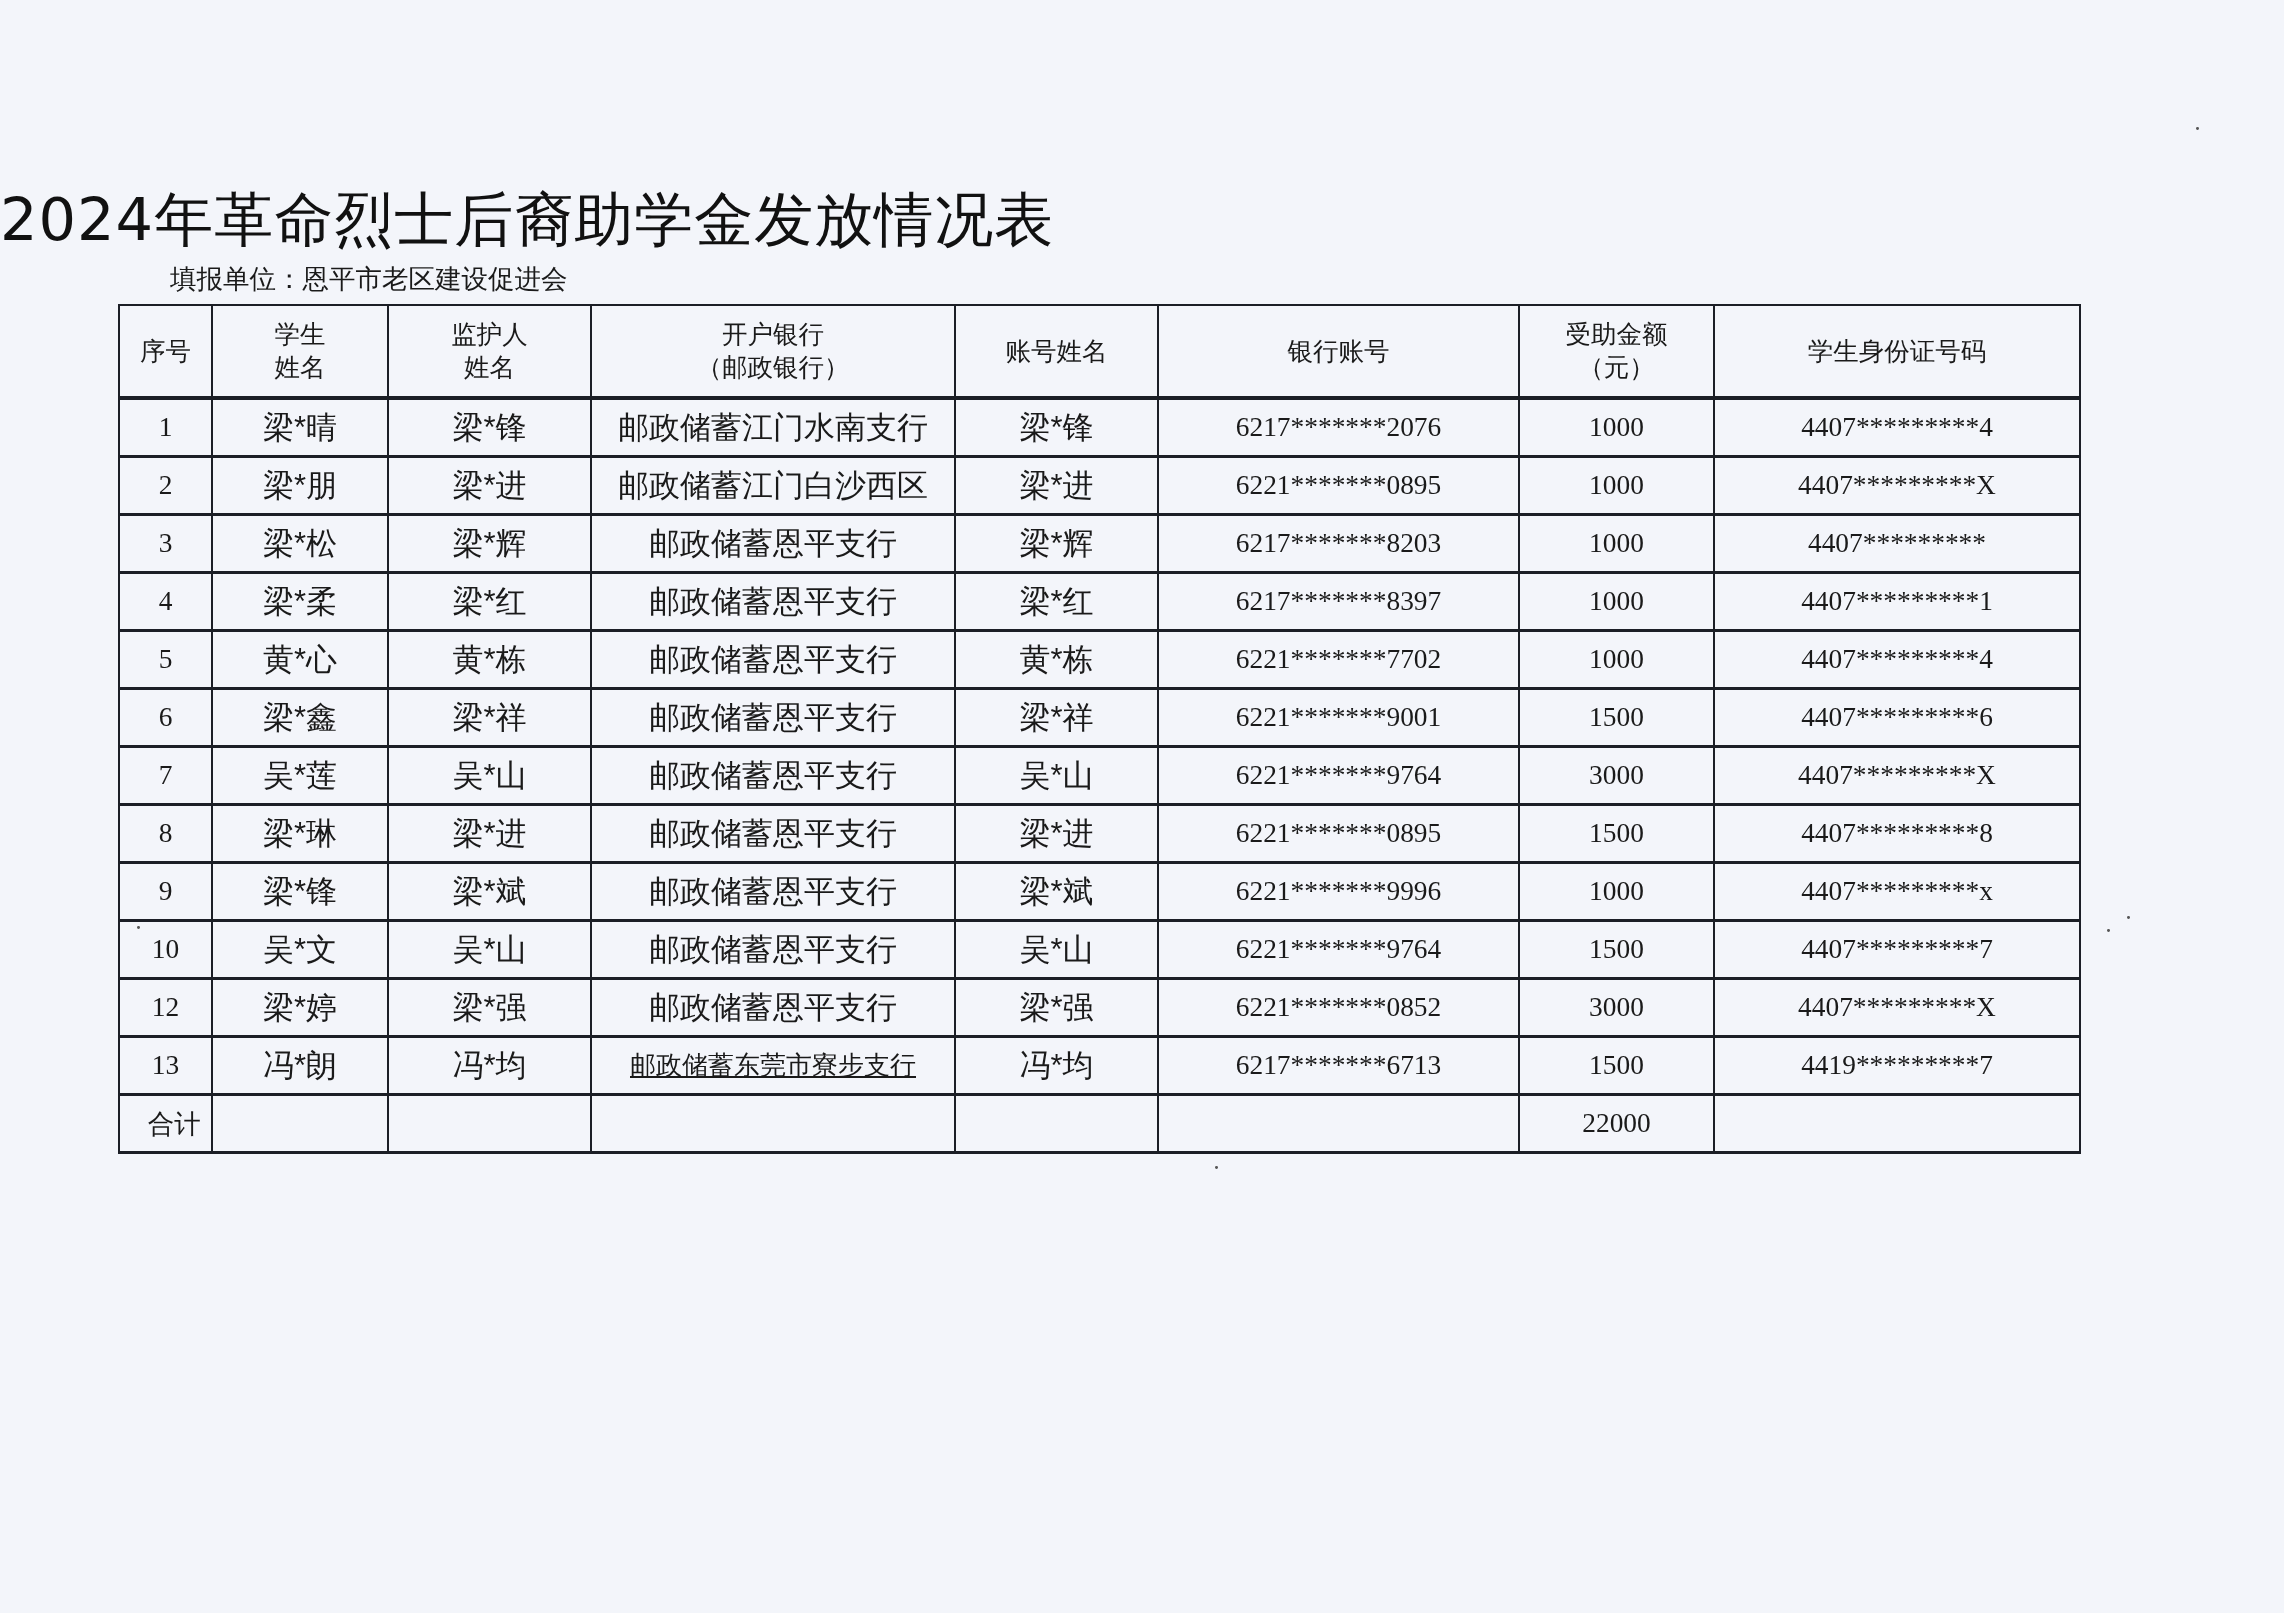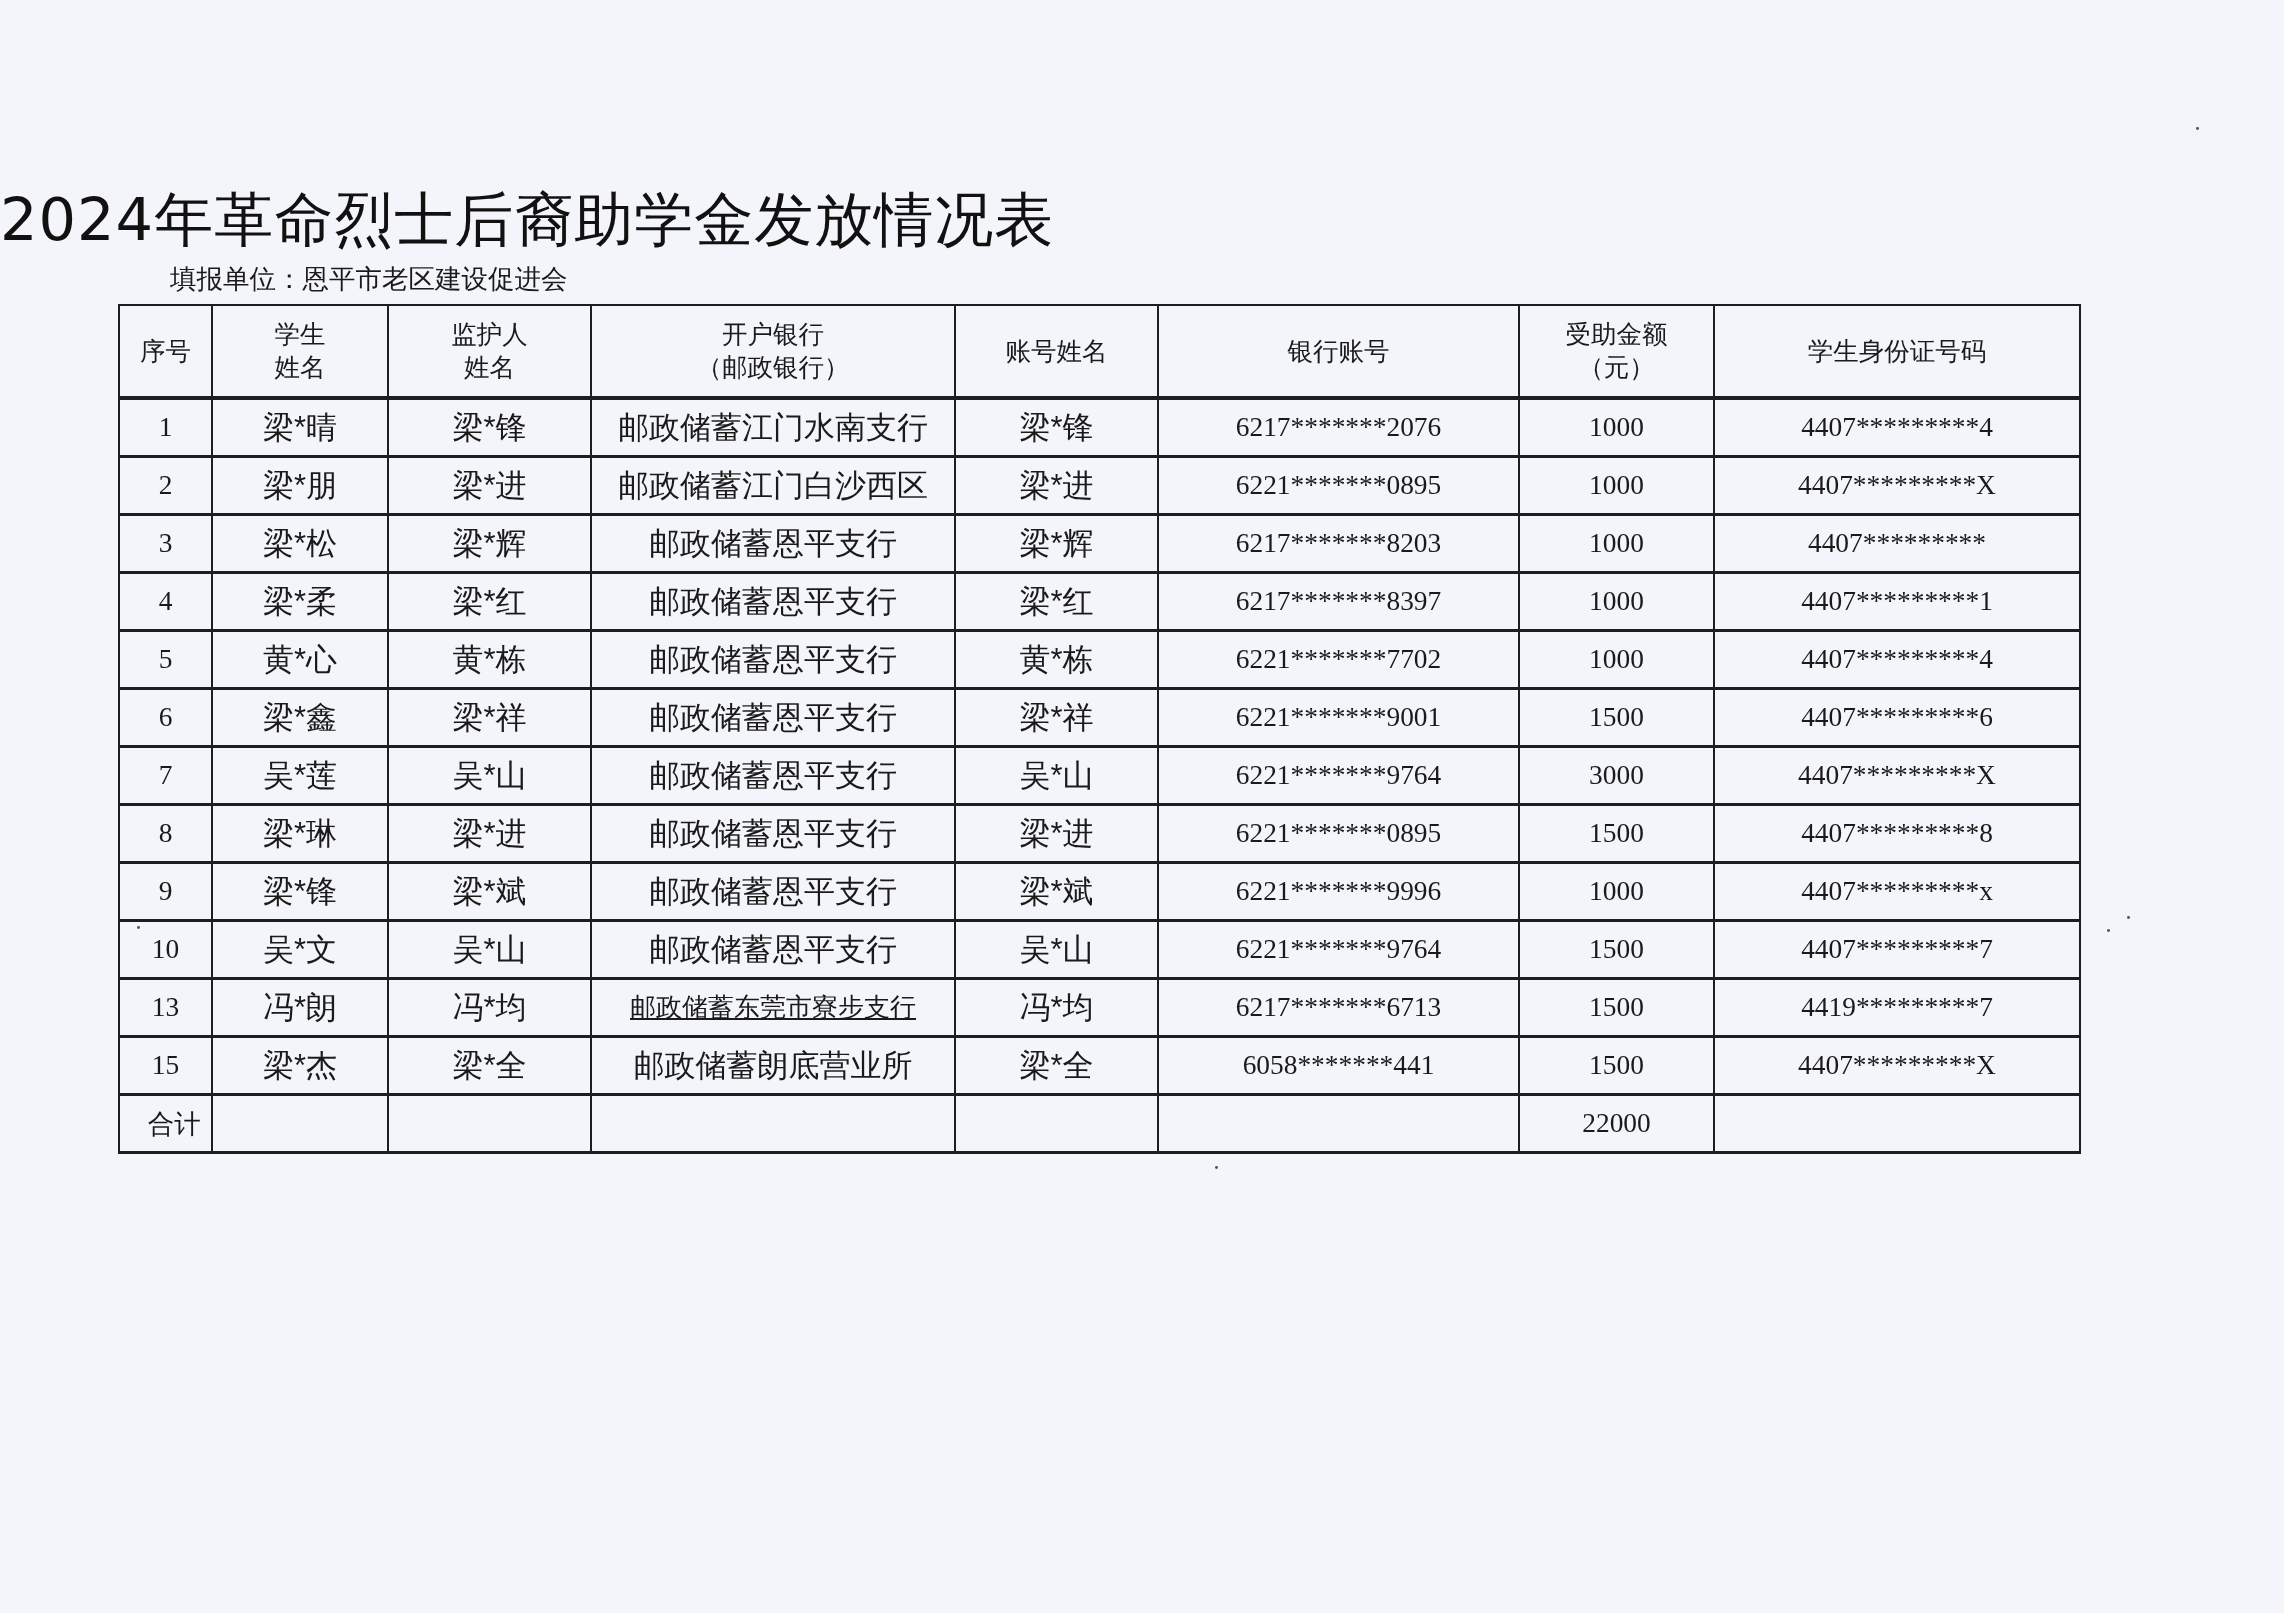--- a/index.html
+++ b/index.html
@@ -220,39 +220,39 @@
       <td class="num">10</td>
       <td class="cjk">吴*文</td>
       <td class="cjk">吴*山</td>
       <td class="cjk">邮政储蓄恩平支行</td>
       <td class="cjk">吴*山</td>
       <td class="num">6221*******9764</td>
       <td class="num">1500</td>
       <td class="num">4407*********7</td>
     </tr>
     <tr>
+      <td class="num">12</td>
+      <td class="cjk">梁*婷</td>
+      <td class="cjk">梁*强</td>
+      <td class="cjk">邮政储蓄恩平支行</td>
+      <td class="cjk">梁*强</td>
+      <td class="num">6221*******0852</td>
+      <td class="num">3000</td>
+      <td class="num">4407*********X</td>
+    </tr>
+    <tr>
       <td class="num">13</td>
       <td class="cjk">冯*朗</td>
       <td class="cjk">冯*均</td>
       <td class="cjk-small">邮政储蓄东莞市寮步支行</td>
       <td class="cjk">冯*均</td>
       <td class="num">6217*******6713</td>
       <td class="num">1500</td>
       <td class="num">4419*********7</td>
     </tr>
-    <tr>
-      <td class="num">15</td>
-      <td class="cjk">梁*杰</td>
-      <td class="cjk">梁*全</td>
-      <td class="cjk">邮政储蓄朗底营业所</td>
-      <td class="cjk">梁*全</td>
-      <td class="num">6058*******441</td>
-      <td class="num">1500</td>
-      <td class="num">4407*********X</td>
-    </tr>
     <tr class="total">
       <td class="total-label">合计</td>
       <td></td>
       <td></td>
       <td></td>
       <td></td>
       <td></td>
       <td class="num">22000</td>
       <td></td>
     </tr>

